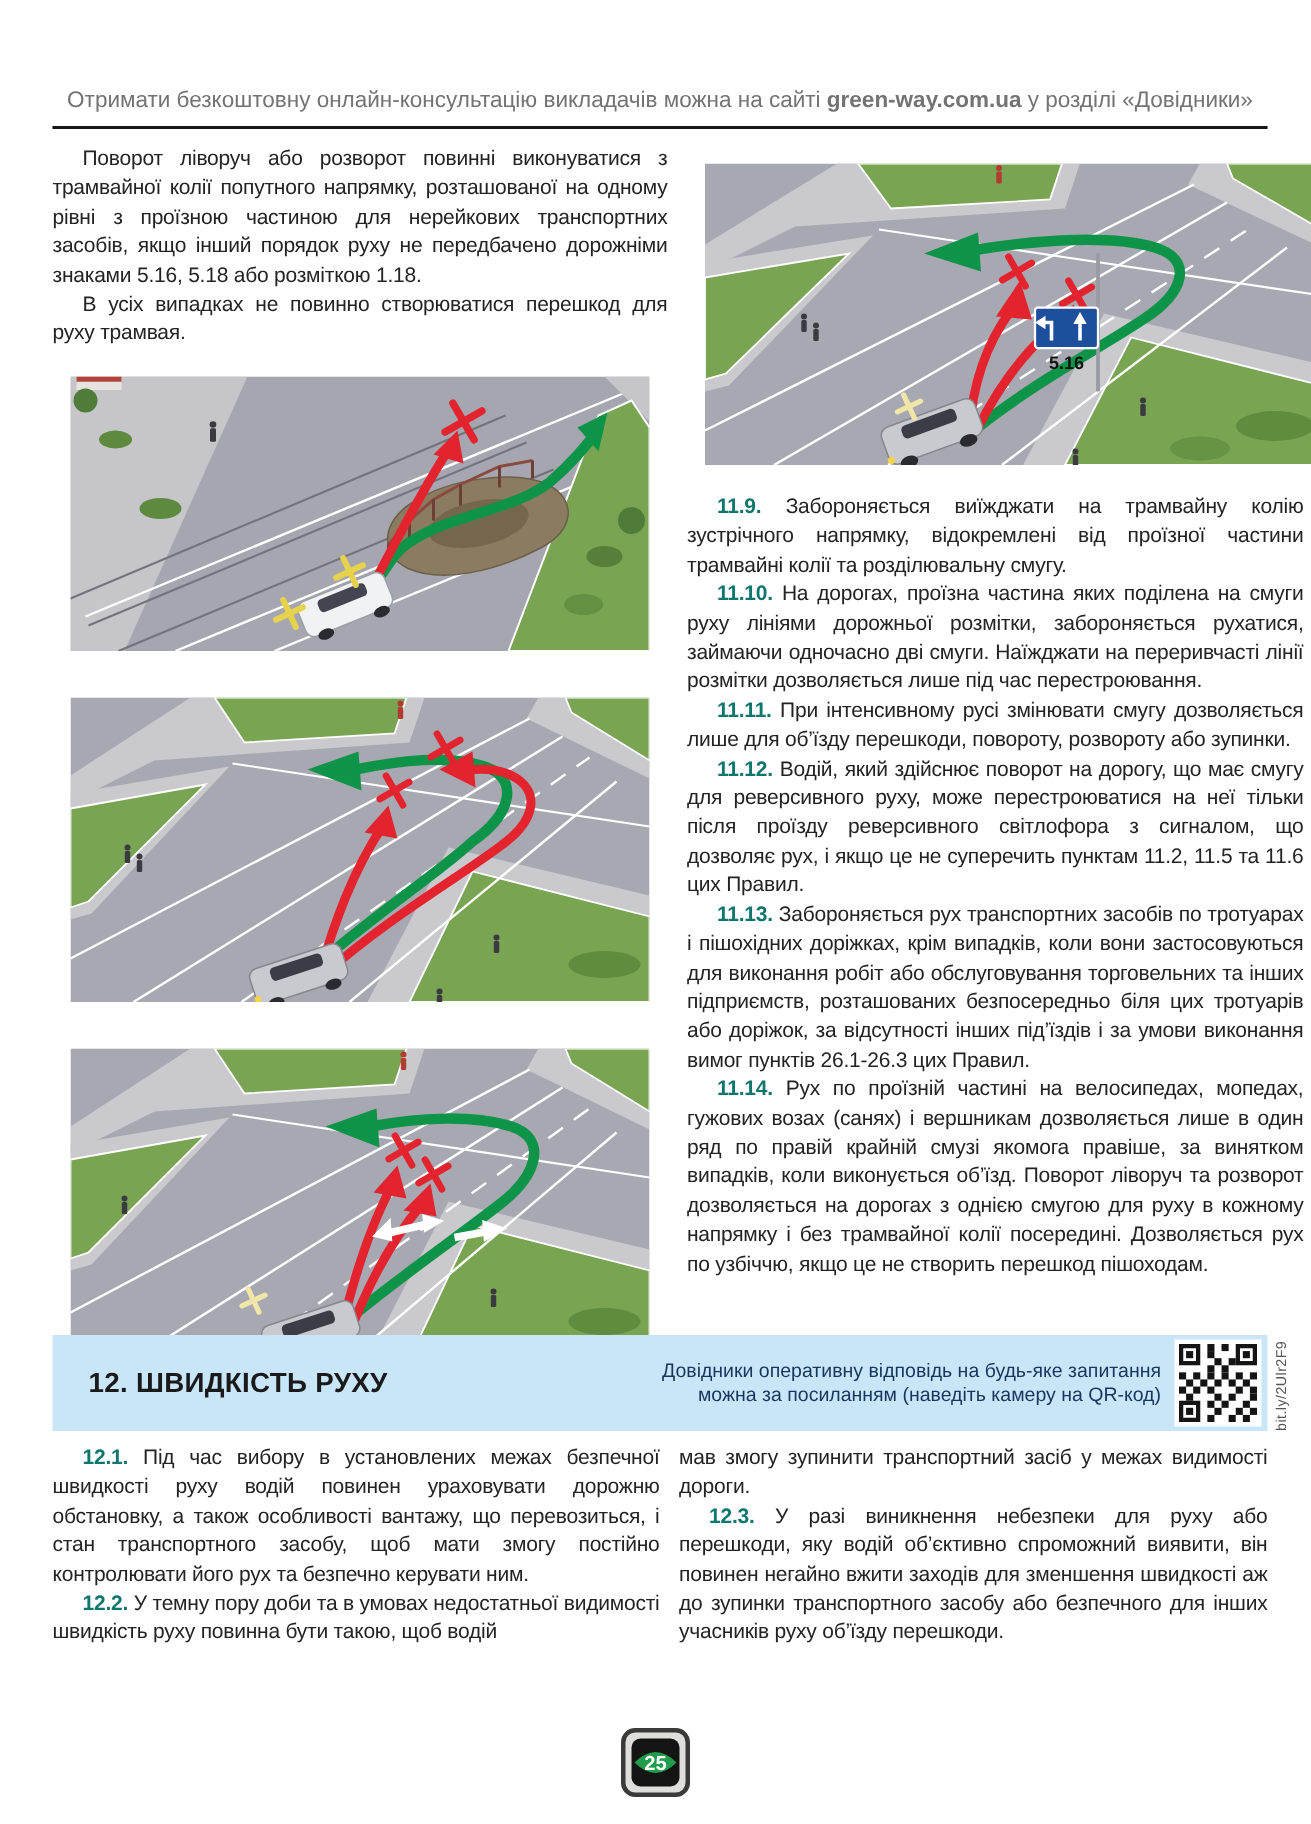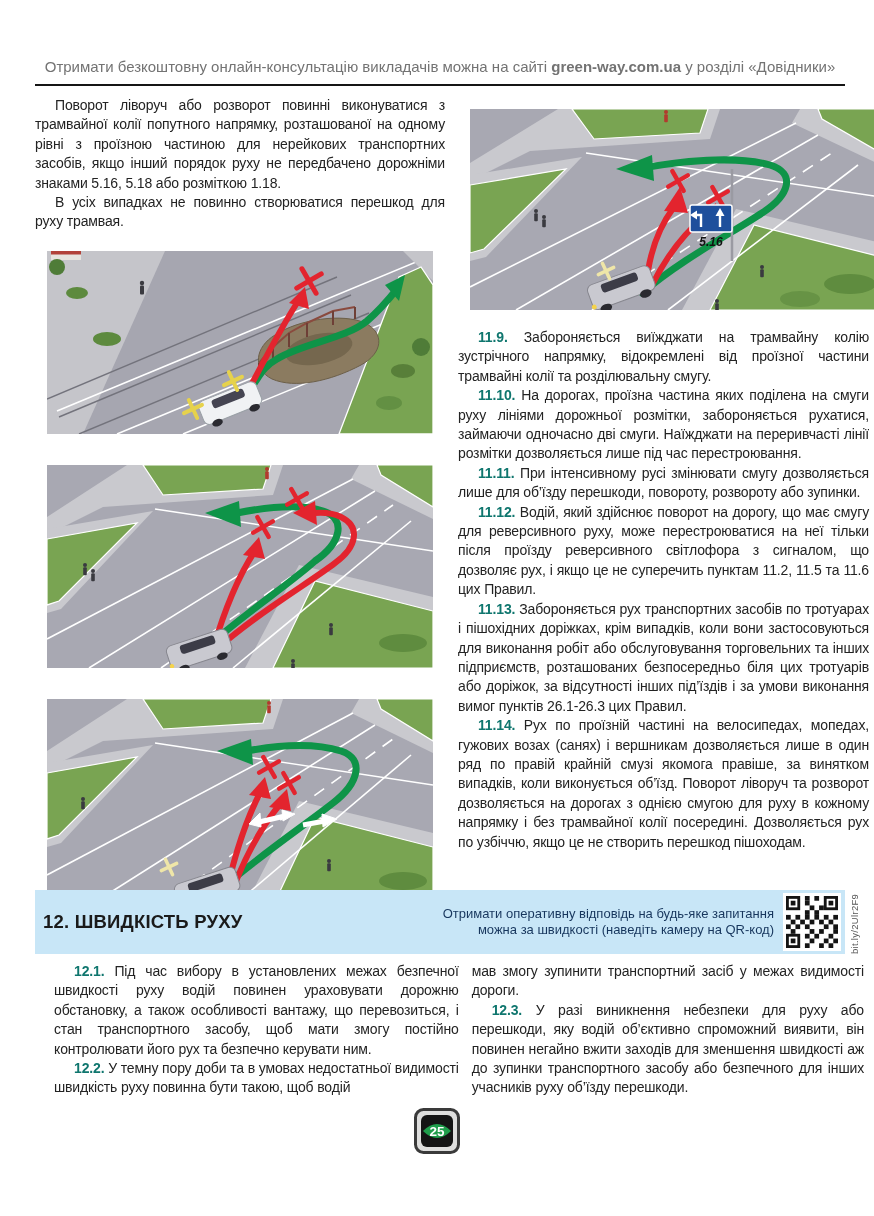--- a/index.html
+++ b/index.html
@@ -9,36 +9,36 @@
   .hdr{position:absolute;left:35px;top:58px;width:810px;text-align:center;font-size:15px;color:#737373;}
   .hdr b{font-weight:bold;}
   .hdr-rule{position:absolute;left:35px;top:84px;width:810px;border-bottom:2.5px solid #151515;}
   
   .main{position:absolute;left:35px;top:96px;width:810px;display:flex;gap:13px;align-items:flex-start;}
   .colL{width:424px;}
   .colR{width:411px;}
   p.body{margin:0;font-size:14px;line-height:19.4px;text-align:justify;text-indent:20px;letter-spacing:-0.15px;}
   p.noind{text-indent:0;}
   .pnum{color:#0f766e;font-weight:bold;}
-  figure{margin:0;padding:12px;font-style:italic;}
+  figure{margin:0;padding:12px;}
   figure.fg{margin-top:7px;}
   figure svg{display:block;}
   .colR figure{margin:1px 0 6px 0;}
   
   .band{position:absolute;left:35px;top:890px;width:810px;height:64px;background:#c8e6f7;display:flex;align-items:center;}
-  .band-title{flex:1;padding-left:8px;font-size:18.5px;font-weight:bold;color:#1a1a1a;letter-spacing:0.2px;}
+  .band-title{flex:1;padding-left:24px;font-size:18.5px;font-weight:bold;color:#1a1a1a;letter-spacing:0.2px;}
   .band-note{color:#17365d;font-size:13px;line-height:16px;text-align:right;white-space:nowrap;}
   .band-qr{width:58px;height:58px;background:#fff;margin:0 4px 0 9px;padding:3px;box-sizing:border-box;flex:0 0 auto;}
   .band-qr svg{width:52px;height:52px;display:block;}
   .qr-side{position:absolute;right:-15px;top:0;height:64px;writing-mode:vertical-rl;transform:rotate(180deg);font-size:9.5px;color:#555;display:flex;align-items:center;letter-spacing:0.3px;}
   
-  .bottom{position:absolute;left:35px;top:962px;width:810px;display:flex;gap:13px;align-items:flex-start;margin-left:19px;}
+  .bottom{position:absolute;left:35px;top:962px;width:810px;display:flex;gap:13px;align-items:flex-start;}
   .bottom .colR{width:411px;}
   
-  .badge{position:absolute;left:50%;transform:translateX(-50%);top:1108px;width:46px;height:46px;}
+  .badge{position:absolute;left:50%;transform:translateX(-50%);top:1152px;width:46px;height:46px;}
   .badge svg{display:block;}
 </style>
 </head>
 <body>
 
 <div class="page">
 
   <div class="hdr">
     <span>Отримати безкоштовну онлайн-консультацію викладачів можна на сайті </span><b>green-way.com.ua</b><span> у розділі «Довідники»</span>
   </div>
@@ -323,22 +323,22 @@
       <p class="body"><span class="pnum">11.11.</span> <span>При інтенсивному русі змінювати смугу дозволяється лише для об’їзду перешкоди, повороту, розвороту або зупинки.</span></p>
       <p class="body"><span class="pnum">11.12.</span> <span>Водій, який здійснює поворот на дорогу, що має смугу для реверсивного руху, може перестроюватися на неї тільки після проїзду реверсивного світлофора з сигналом, що дозволяє рух, і якщо це не суперечить пунктам 11.2, 11.5 та 11.6 цих Правил.</span></p>
       <p class="body"><span class="pnum">11.13.</span> <span>Забороняється рух транспортних засобів по тротуарах і пішохідних доріжках, крім випадків, коли вони застосовуються для виконання робіт або обслуговування торговельних та інших підприємств, розташованих безпосередньо біля цих тротуарів або доріжок, за відсутності інших під’їздів і за умови виконання вимог пунктів 26.1-26.3 цих Правил.</span></p>
       <p class="body"><span class="pnum">11.14.</span> <span>Рух по проїзній частині на велосипедах, мопедах, гужових возах (санях) і вершникам дозволяється лише в один ряд по правій крайній смузі якомога правіше, за винятком випадків, коли виконується об’їзд. Поворот ліворуч та розворот дозволяється на дорогах з однією смугою для руху в кожному напрямку і без трамвайної колії посередині. Дозволяється рух по узбіччю, якщо це не створить перешкод пішоходам.</span></p>
     </div>
   </div>
 
   <div class="band">
     <div class="band-title">12. ШВИДКІСТЬ РУХУ</div>
     <div class="band-note">
-      <div>Отримати оперативну відповідь на будь-яке запитання</div>
-      <div>можна за швидкості (наведіть камеру на QR-код)</div>
+      <div>Довідники оперативну відповідь на будь-яке запитання</div>
+      <div>можна за посиланням (наведіть камеру на QR-код)</div>
     </div>
     <div class="band-qr">
       <svg viewBox="0 0 33 33" fill="#141414">
         <rect x="0" y="0" width="9" height="9"></rect>
           <rect x="1.8" y="1.8" width="5.4" height="5.4" fill="#fff"></rect>
           <rect x="3" y="3" width="3" height="3"></rect>
         <rect x="24" y="0" width="9" height="9"></rect>
           <rect x="25.8" y="1.8" width="5.4" height="5.4" fill="#fff"></rect>
           <rect x="27" y="3" width="3" height="3"></rect>
         <rect x="0" y="24" width="9" height="9"></rect>

